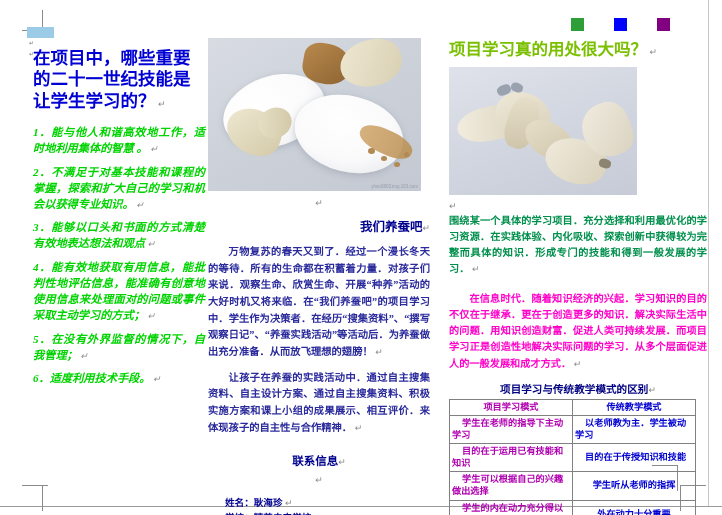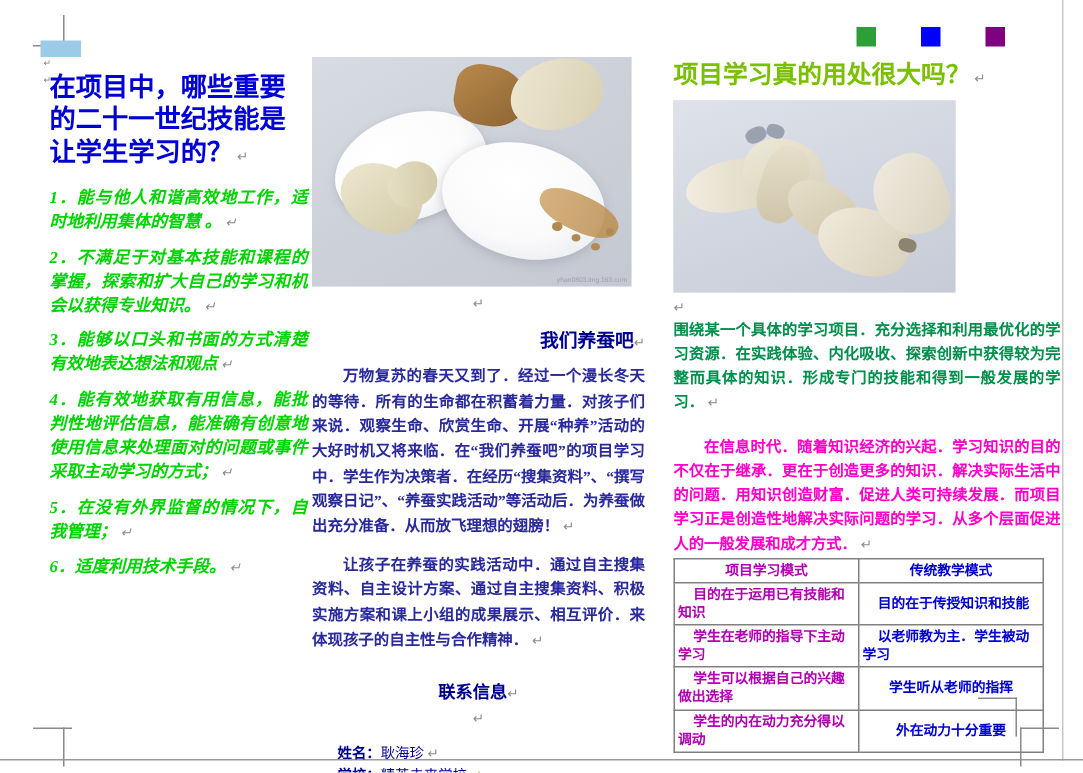--- a/index.html
+++ b/index.html
@@ -178,21 +178,21 @@
     font-family: "Liberation Serif", "DejaVu Serif", serif;
   }
   .contact-list {
     margin: 9px 0 0 17px;
     color: #00008f;
     font-size: 9.6px;
     line-height: 1.52;
     font-family: "Liberation Serif", "DejaVu Serif", serif;
   }
   .contact-list .lab { font-weight: bold; }
-  .contact-list .val-bold { font-weight: normal; }
+  .contact-list .val-bold { font-weight: bold; }
 
   
   .para-green {
     color: #008f4c;
     font-weight: bold;
     font-size: 10.2px;
     line-height: 1.58;
     text-align: justify;
     font-family: "Liberation Serif", "DejaVu Serif", serif;
   }
@@ -332,34 +332,35 @@
       <div class="blob" style="left:134px; top:36px; width:48px; height:54px; border-radius:55% 45% 40% 60%; background:linear-gradient(140deg,#f1ece0,#d9d2c0); transform:rotate(-22deg);"></div>
       <div class="blob" style="left:48px; top:18px; width:14px; height:10px; border-radius:40%; background:#9aa2b0; transform:rotate(-25deg);"></div>
       <div class="blob" style="left:62px; top:16px; width:12px; height:9px; border-radius:40%; background:#9aa2b0; transform:rotate(20deg);"></div>
       <div class="blob" style="left:150px; top:92px; width:12px; height:9px; border-radius:40%; background:#8d8470; transform:rotate(15deg);"></div>
     </div>
     <div style="margin-top:0;"><span class="pilcrow">↵</span></div>
 
     <div class="para-green"><span>围绕某一个具体的学习项目．充分选择和利用最优化的学习资源．在实践体验、内化吸收、探索创新中获得较为完整而具体的知识．形成专门的技能和得到一般发展的学习．</span><span class="pilcrow"> ↵</span></div>
     <div class="para-pink"><span>在信息时代．随着知识经济的兴起．学习知识的目的不仅在于继承．更在于创造更多的知识．解决实际生活中的问题．用知识创造财富．促进人类可持续发展．而项目学习正是创造性地解决实际问题的学习．从多个层面促进人的一般发展和成才方式．</span><span class="pilcrow"> ↵</span></div>
 
+    <div class="tbl-title"><span>项目学习与传统教学模式的区别</span><span class="pilcrow">↵</span></div>
 
     <table class="cmp">
       <tbody>
         <tr class="hdr">
           <td class="left-cell">项目学习模式</td>
           <td class="right-cell">传统教学模式</td>
         </tr>
         <tr>
+          <td class="left-cell">学生在老师的指导下主动学习</td>
+          <td class="right-cell">以老师教为主．学生被动学习</td>
+        </tr>
+        <tr>
           <td class="left-cell">目的在于运用已有技能和知识</td>
           <td class="right-cell">目的在于传授知识和技能</td>
-        </tr>
-        <tr>
-          <td class="left-cell">学生在老师的指导下主动学习</td>
-          <td class="right-cell">以老师教为主．学生被动学习</td>
         </tr>
         <tr>
           <td class="left-cell">学生可以根据自己的兴趣做出选择</td>
           <td class="right-cell" style="text-align:center; text-indent:0;">学生听从老师的指挥</td>
         </tr>
         <tr>
           <td class="left-cell">学生的内在动力充分得以调动</td>
           <td class="right-cell" style="text-align:center; text-indent:0;">外在动力十分重要</td>
         </tr>
 

